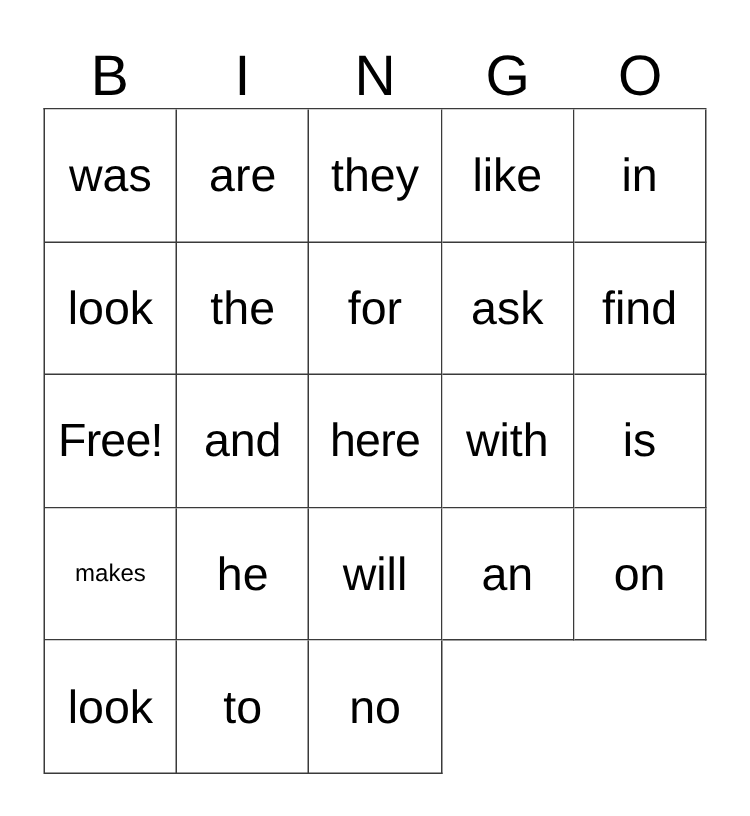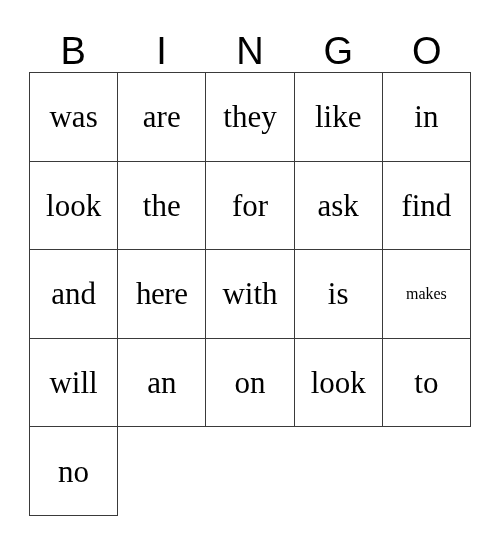--- a/index.html
+++ b/index.html
@@ -51,21 +51,20 @@
   }
   .cell {
     border-right: 1px solid #3a3a3a;
     border-bottom: 1px solid #3a3a3a;
     display: flex;
     align-items: center;
     justify-content: center;
     background: #ffffff;
     overflow: hidden;
     box-sizing: border-box;
-    font-family: Liberation Serif, serif;
   }
   .cell-text {
     font-size: 31px;
     line-height: 1;
     white-space: nowrap;
     text-align: center;
   }
   
   .cell-text.small {
     font-size: 16px;
@@ -117,34 +116,40 @@
         <span class="cell-text">for</span>
       </div>
     <div class="cell">
         <span class="cell-text">ask</span>
       </div>
 
     <div class="cell">
         <span class="cell-text">find</span>
       </div>
     <div class="cell">
+        <span class="cell-text snug">Free!</span>
+      </div>
+    <div class="cell">
         <span class="cell-text">and</span>
       </div>
     <div class="cell">
         <span class="cell-text snug">here</span>
       </div>
 
     <div class="cell">
         <span class="cell-text">with</span>
       </div>
     <div class="cell">
         <span class="cell-text">is</span>
       </div>
     <div class="cell">
         <span class="cell-text small">makes</span>
+      </div>
+    <div class="cell">
+        <span class="cell-text">he</span>
       </div>
     <div class="cell">
         <span class="cell-text">will</span>
       </div>
 
     <div class="cell">
         <span class="cell-text">an</span>
       </div>
     <div class="cell">
         <span class="cell-text">on</span>

